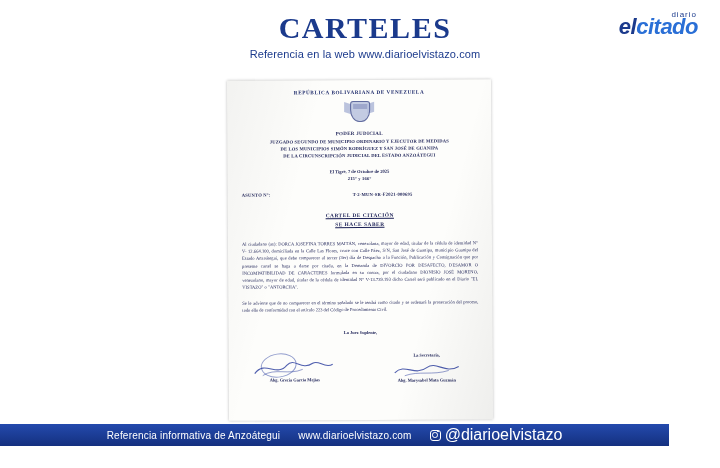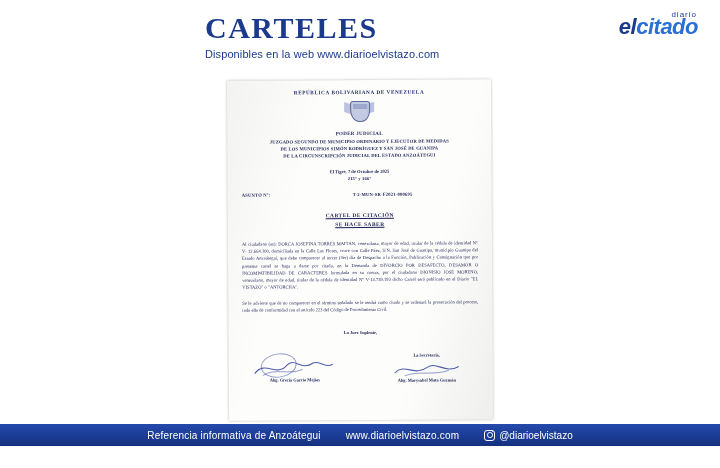--- a/index.html
+++ b/index.html
@@ -27,21 +27,21 @@
     left: 0;
     width: 720px;
     height: 74px;
     background: #ffffff;
   }
   .brand-block {
     position: absolute;
     left: 205px;
     top: 12px;
     width: 320px;
-    text-align: left;
+    text-align: center;
   }
   .brand-title {
     font-family: "Liberation Serif", serif;
     font-weight: bold;
     font-size: 30px;
     letter-spacing: 1.5px;
     color: #1b3a8c;
     line-height: 1.05;
   }
   .brand-sub {
@@ -251,39 +251,39 @@
     border-radius: 50%;
     opacity: 0.55;
     transform: rotate(-8deg);
   }
 
   
   .footer-bar {
     position: absolute;
     left: 0;
     bottom: 22px;
-    width: 720px;
+    width: 669px;
     height: 22px;
     background: #1d3fa0;
     background: linear-gradient(180deg, #244aad 0%, #14307f 100%);
     display: flex;
     align-items: center;
     justify-content: center;
-    gap: 25px;
+    gap: 18px;
   }
   .footer-text {
     color: #ffffff;
     font-size: 10px;
     letter-spacing: 0.2px;
   }
   .footer-handle {
     color: #ffffff;
-    font-size: 10px;
+    font-size: 16px;
     display: inline-flex;
-    align-items: flex-end;
+    align-items: center;
     gap: 4px;
   }
   .ig-icon {
     display: inline-block;
     width: 9px;
     height: 9px;
     border: 1.3px solid #ffffff;
     border-radius: 3px;
     position: relative;
   }
@@ -313,21 +313,21 @@
   }
 </style>
 </head>
 <body>
 
 <div class="page">
 
   <div class="header">
     <div class="brand-block">
       <div class="brand-title">CARTELES</div>
-      <div class="brand-sub">Disponibles en la web www.diarioelvistazo.com</div>
+      <div class="brand-sub">Referencia en la web www.diarioelvistazo.com</div>
     </div>
     <div class="logo-block">
       <span class="logo-tag">diario</span>
       <div class="logo-main"><span>el</span><span class="accent">citado</span></div>
     </div>
   </div>
 
   <div class="doc-area">
     <div class="sheet">
       <div class="doc-inner">

